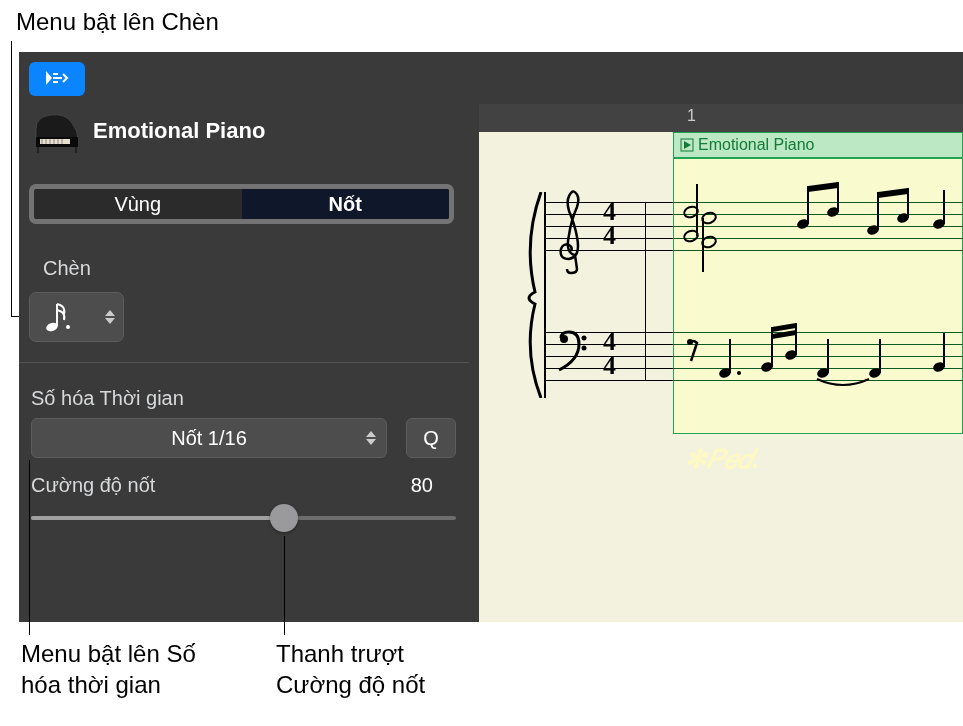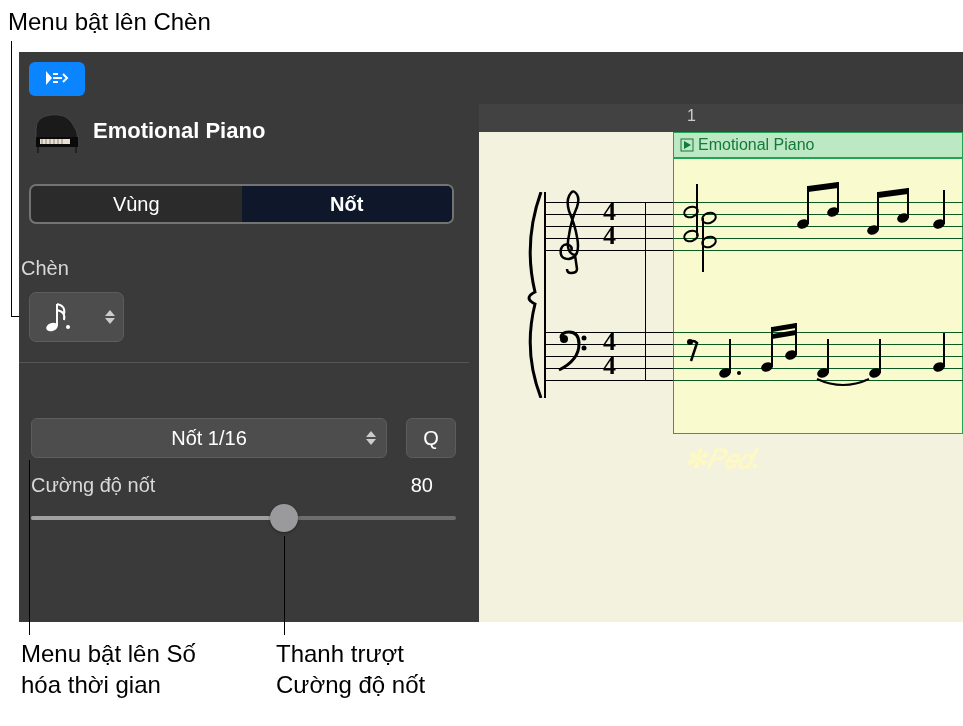--- a/index.html
+++ b/index.html
@@ -76,41 +76,41 @@
     .seg-control {
       position: absolute;
       left: 10px;
       top: 132px;
       width: 425px;
       height: 40px;
       display: flex;
       background: #2b2b2b;
       border-radius: 7px;
       overflow: hidden;
-      border: 2px solid #737373;
+      border: 5px solid #737373;
     }
     .seg-item {
       flex: 1;
       display: flex;
       align-items: center;
       justify-content: center;
       color: #fff;
       font-size: 20px;
       cursor: pointer;
     }
     .seg-item.active {
       background: #0f172a;
       font-weight: 600;
     }
     .label {
       color: #d8d9db;
       font-size: 20px;
       position: absolute;
     }
-    .insert-label { left: 2px; top: 205px; }
+    .insert-label { left: 24px; top: 205px; }
     .insert-popup {
       position: absolute;
       left: 10px;
       top: 240px;
       width: 95px;
       height: 50px;
       background: #4d4d4d;
       border-radius: 7px;
       display: flex;
       align-items: center;
@@ -303,21 +303,21 @@
       font-family: cursive, serif;
       font-style: italic;
       font-weight: bold;
       font-size: 26px;
       color: #fef9c3;
     }
   </style>
 </head>
 <body>
 
-<div class="callout" style="left:8px; top:6px;">Menu bật lên Chèn</div>
+<div class="callout" style="left:16px; top:6px;">Menu bật lên Chèn</div>
 <div class="callout-line" style="left:11px; top:41px; width:1px; height:275px;"></div>
 <div class="callout-line" style="left:11px; top:316px; width:15px; height:1px;"></div>
 
 <div class="app-window">
 
   <div class="toolbar-top">
     <div class="catch-btn">
       <svg width="34" height="20" viewBox="0 0 34 20">
         <path d="M6 2 L6 16 L12 9 Z" fill="#fff"></path>
         <path d="M13 5 L18 5 M13 9 L22 9 M13 13 L18 13" stroke="#fff" stroke-width="2" fill="none"></path>
@@ -366,20 +366,21 @@
           <path d="M0 6 L5 0 L10 6 Z" fill="#ccc"></path>
         </svg>
       <svg width="10" height="6" viewBox="0 0 10 6">
           <path d="M0 0 L5 6 L10 0 Z" fill="#ccc"></path>
         </svg>
     </div>
   </div>
 
   <div class="divider"></div>
 
+  <div class="label tq-label">Số hóa Thời gian</div>
   <div class="tq-row">
     <div class="tq-popup">
       <span>Nốt 1/16</span>
       <div class="updown">
         <svg width="10" height="6" viewBox="0 0 10 6">
             <path d="M0 6 L5 0 L10 6 Z" fill="#ccc"></path>
           </svg>
         <svg width="10" height="6" viewBox="0 0 10 6">
             <path d="M0 0 L5 6 L10 0 Z" fill="#ccc"></path>
           </svg>

